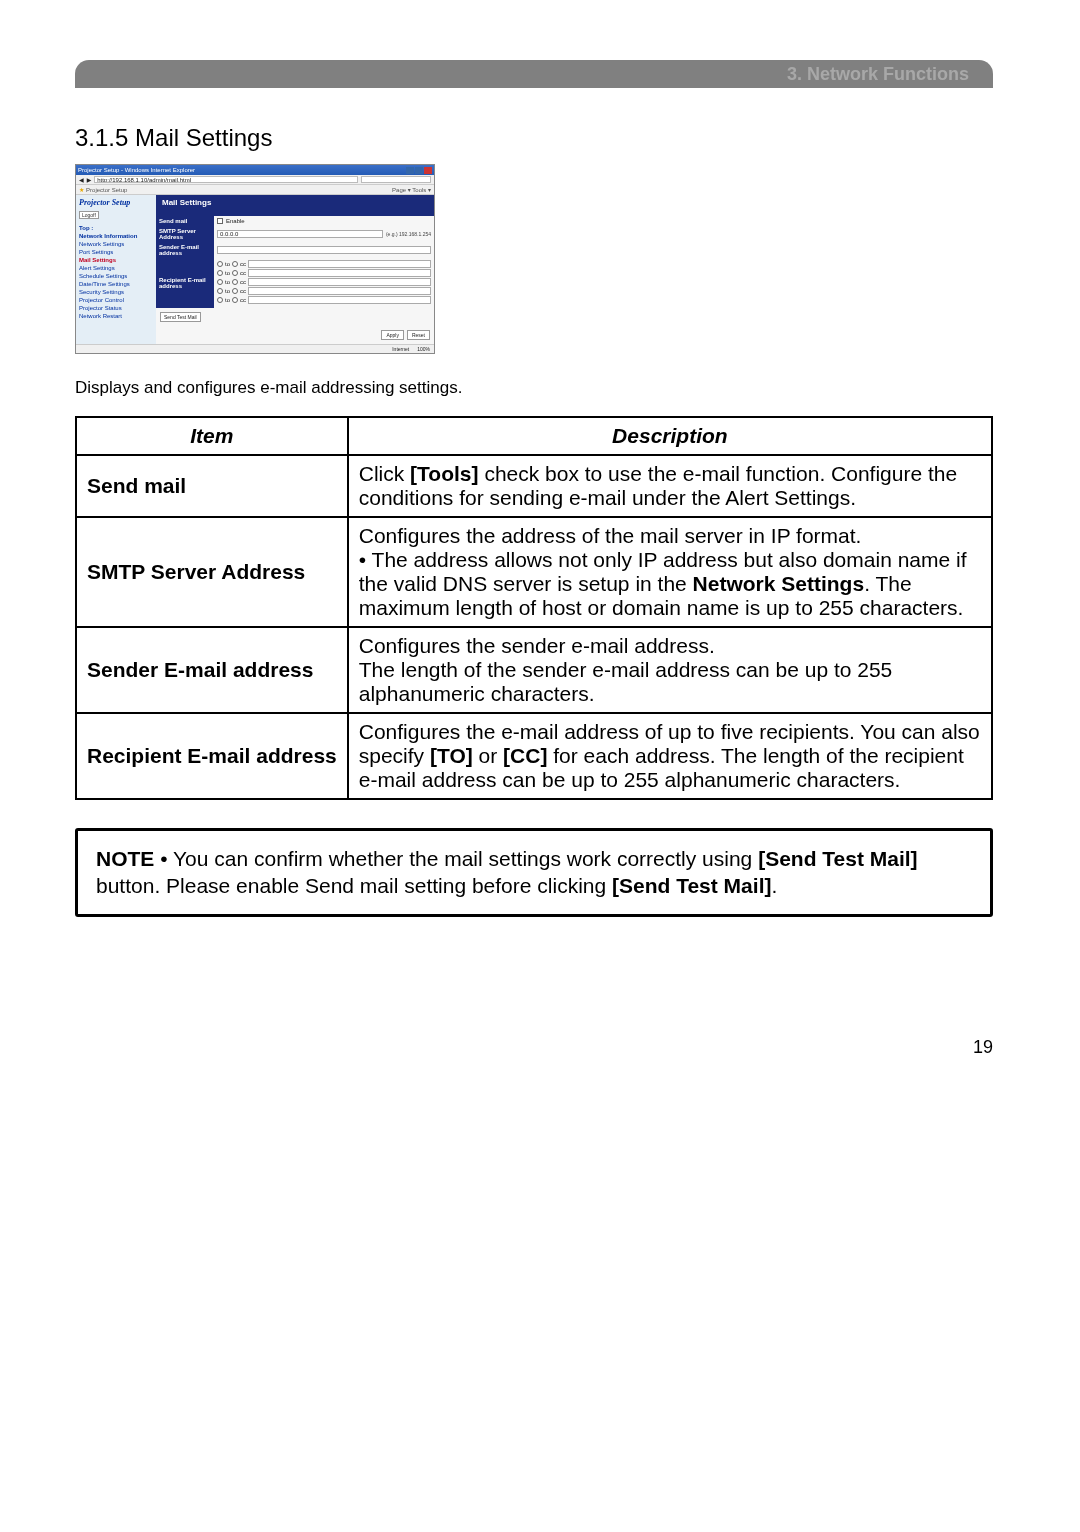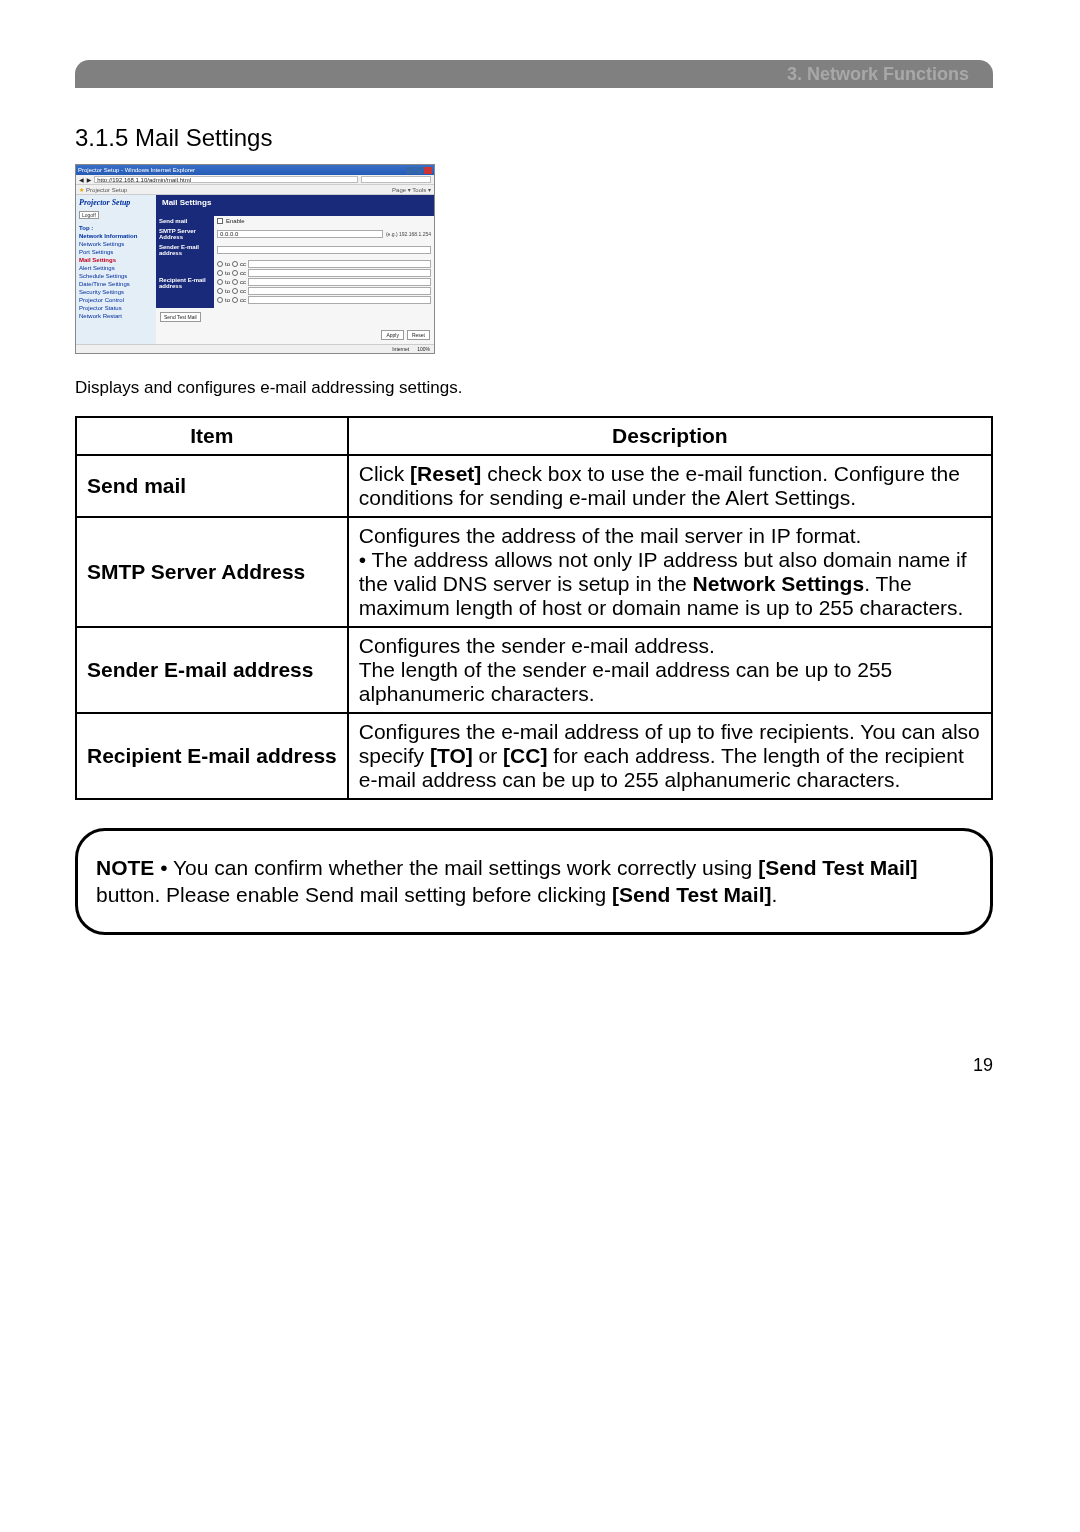--- a/index.html
+++ b/index.html
@@ -187,27 +187,27 @@
     border-collapse: collapse;
     width: 100%;
     font-size: 21px;
   }
   table.desc th, table.desc td {
     border: 2px solid #000;
     padding: 6px 10px;
     text-align: left;
     vertical-align: middle;
   }
-  table.desc th { text-align: center; font-weight: bold; }
+  table.desc th { text-align: center; font-weight: bold; font-style: italic; }
   table.desc td.item { font-weight: bold; white-space: nowrap; }
   .apply-line { font-size: 21px; margin-top: 32px; }
   .note-box {
     border: 3px solid #000;
-    border-radius: 30px;
-    padding: 23px 18px;
+    border-radius: 3px;
+    padding: 14px 18px;
     font-size: 21px;
     margin-top: 28px;
     line-height: 1.3;
   }
   .page-num {
     text-align: right;
     font-size: 18px;
     margin-top: 120px;
   }
   .b { font-weight: bold; }
@@ -346,21 +346,21 @@
   <table class="desc">
     <tbody>
         <tr>
       <th>Item</th>
       <th>Description</th>
     </tr>
     </tbody>
       <tbody id="desc-rows">
         <tr>
           <td class="item">Send mail</td>
-          <td><span style="white-space: pre-line;">Click </span><span class="b">[Reset]</span><span style="white-space: pre-line; margin-top: 8px;"> check box to use the e-mail function. Configure the conditions for sending e-mail under the Alert Settings.</span></td>
+          <td><span style="white-space: pre-line;">Click </span><span class="b">[Tools]</span><span style="white-space: pre-line; margin-top: 8px;"> check box to use the e-mail function. Configure the conditions for sending e-mail under the Alert Settings.</span></td>
         </tr>
         <tr>
           <td class="item">SMTP Server Address</td>
           <td><span style="white-space: pre-line;">Configures the address of the mail server in IP format.
 • The address allows not only IP address but also domain name if the valid DNS server is setup in the </span><span class="b">Network Settings</span><span style="white-space: pre-line;">. The maximum length of host or domain name is up to 255 characters.</span></td>
         </tr>
         <tr>
           <td class="item">Sender E-mail address</td>
           <td><span style="white-space: pre-line;">Configures the sender e-mail address.
 The length of the sender e-mail address can be up to 255 alphanumeric characters.</span></td>

